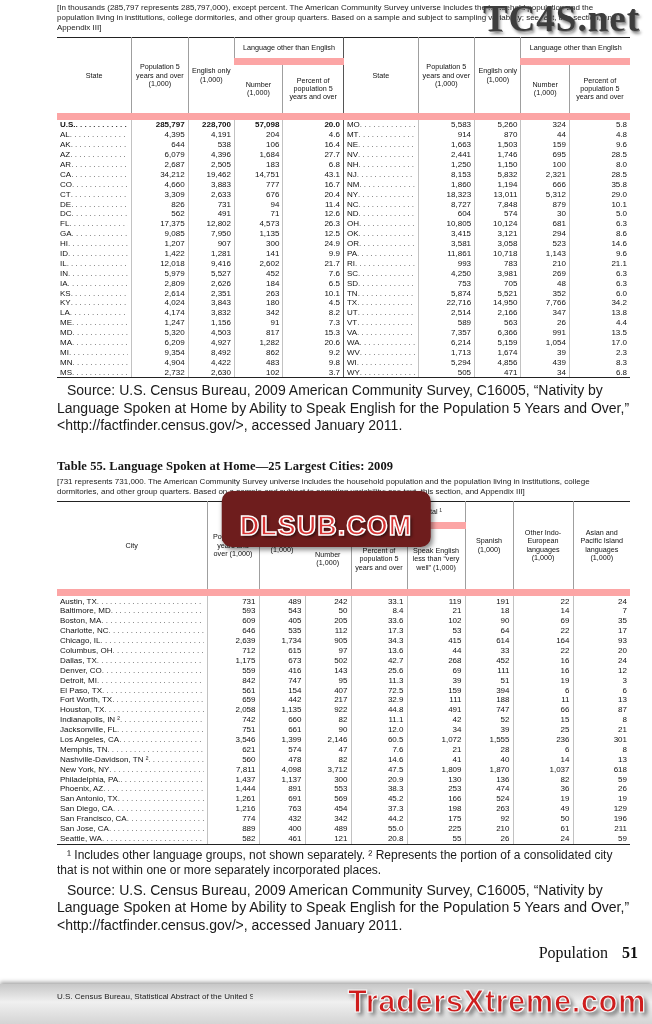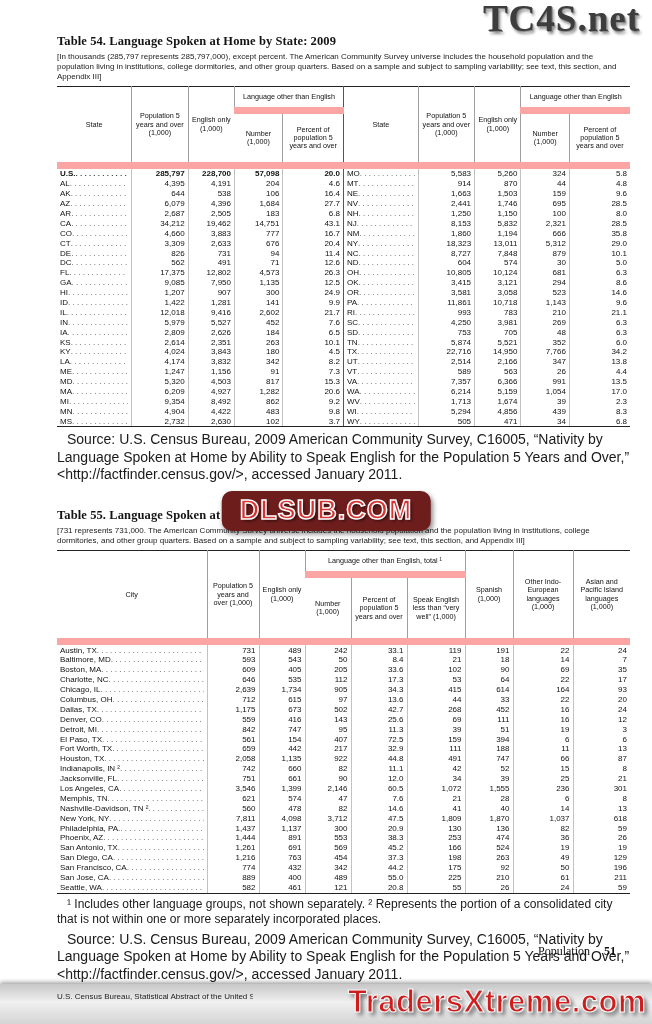--- a/index.html
+++ b/index.html
@@ -44,62 +44,61 @@
   .leader::after{content:" . . . . . . . . . . . . . . . . . . . . . . . . . . . . . . . . . .";}
 
   
   .wm-top{
     position:absolute;top:-3px;right:12px;z-index:20;
     font-family:"Liberation Serif",serif;font-weight:bold;font-size:37px;letter-spacing:1px;
     color:#3d3d3d;text-shadow:1px 1px 0 #8a8a8a,2px 3px 3px rgba(0,0,0,.45);
   }
   .wm-mid{
     position:absolute;top:491px;left:50%;transform:translateX(-50%);z-index:20;
-    background:#6e1d1d;border-radius:10px;padding:4px 18px 5px 18px;
+    background:#6e1d1d;border-radius:10px;padding:20px 18px 5px 18px;
     box-shadow:2px 3px 5px rgba(0,0,0,.45);
   }
   .wm-mid span{
     font-weight:800;font-size:27px;letter-spacing:1px;color:#d63333;
     -webkit-text-stroke:1.5px #ffffff;text-shadow:2px 2px 3px rgba(0,0,0,.55);
   }
   .wm-banner{
     position:absolute;left:0;right:0;bottom:0;height:40px;z-index:15;
     background:linear-gradient(180deg,#c7c7c7,#f0f0f0 45%,#d4d4d4);
     box-shadow:0 -2px 4px rgba(0,0,0,.35);
     display:flex;align-items:flex-start;justify-content:flex-end;padding-right:6px;
   }
   .wm-banner span{
     font-weight:800;font-size:31px;letter-spacing:.5px;color:#cf1d1d;
     -webkit-text-stroke:1.2px #f5f5f5;text-shadow:3px 3px 4px rgba(0,0,0,.55);
     position:relative;z-index:17;
   }
 
   
   .pg-footer{
-    position:absolute;top:944px;right:36px;z-index:5;
-    font-family:"Liberation Serif",serif;font-size:12px;color:#111;
+    position:absolute;top:944px;right:14px;z-index:5;
+    font-family:"Liberation Serif",serif;font-size:16px;color:#111;
     display:flex;gap:14px;align-items:baseline;
   }
   .pg-footer .pgnum{font-weight:bold;}
   .bureau-line{
     position:absolute;left:57px;top:992px;width:196px;overflow:hidden;white-space:nowrap;
     font-size:8px;color:#1a1a1a;z-index:16;
   }
 </style>
 </head>
 <body>
 
 <div class="wm-top">TC4S.net</div>
 <div class="wm-mid">
   <span>DLSUB.COM</span>
 </div>
 
 <div class="content">
 
-  <div class="tbl-title">Table 54. Language Spoken at Home by State: 2009</div>
   <div class="note">[In thousands (285,797 represents 285,797,000), except percent. The American Community Survey universe includes the household population and the population living in institutions, college dormitories, and other group quarters. Based on a sample and subject to sampling variability; see text, this section, and Appendix III]</div>
 
   <table class="dtable" id="table54">
     <colgroup>
       <col style="width:74px">
         <col style="width:56px">
         <col style="width:46px">
         <col style="width:48px">
         <col style="width:60px">
       <col style="width:74px">

